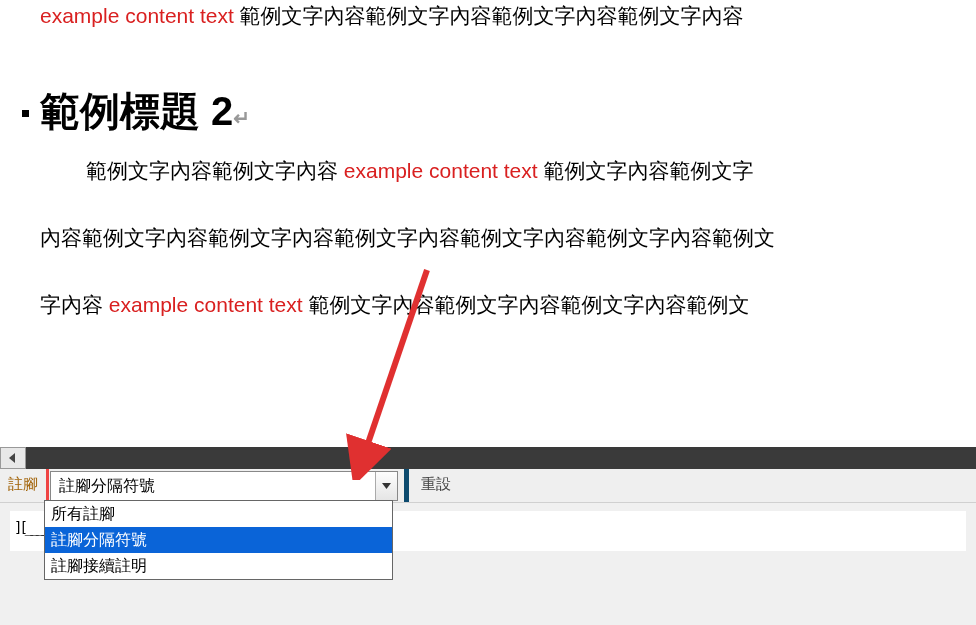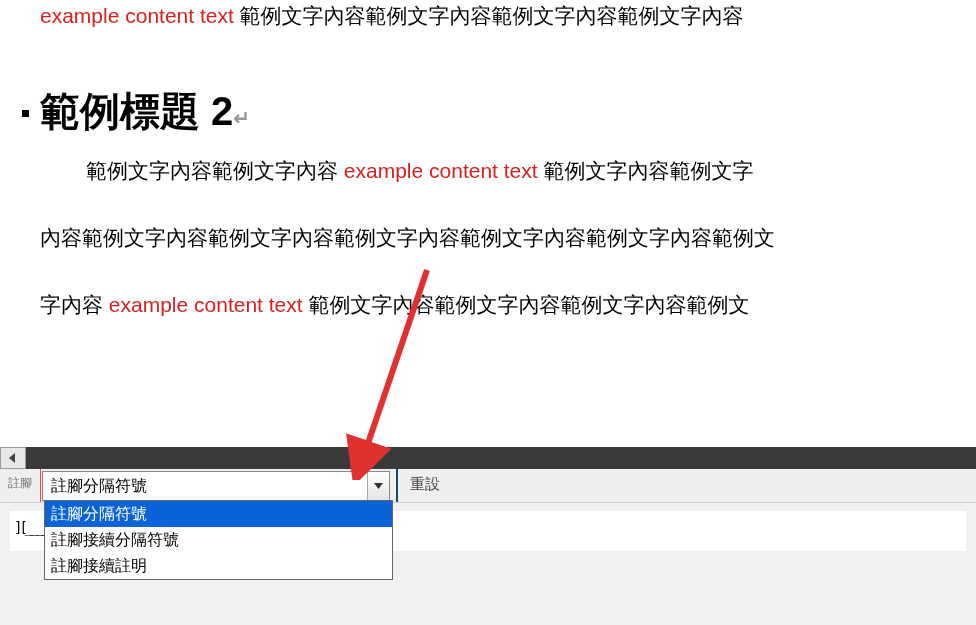--- a/index.html
+++ b/index.html
@@ -75,23 +75,23 @@
     }
     .footnote-toolbar {
       height: 34px;
       display: flex;
       align-items: stretch;
       border-bottom: 1px solid #d0d0d0;
       background: #efefef;
     }
     .fn-label {
       padding: 6px 8px 0 8px;
-      font-size: 12px;
-      color: #737373;
-      border-right: 1px solid #ef4444;
+      font-size: 15px;
+      color: #a16207;
+      border-right: 3px solid #ef4444;
     }
     .fn-select {
       position: relative;
       width: 348px;
       border: 1px solid #888;
       background: #fff;
       display: flex;
       align-items: center;
       height: 30px;
       margin-top: 2px;
@@ -108,21 +108,21 @@
       background: linear-gradient(#fdfdfd,#e5e5e5);
       border-left: 1px solid #aaa;
       display: flex;
       align-items: center;
       justify-content: center;
     }
     .fn-reset {
       padding: 6px 12px 0 12px;
       font-size: 15px;
       color: #444;
-      border-left: 2px solid #0c4a6e;
+      border-left: 5px solid #0c4a6e;
       margin-left: 6px;
     }
     .fn-dropdown {
       position: absolute;
       top: 31px;
       left: 44px;
       width: 349px;
       background: #fff;
       border: 1px solid #666;
       z-index: 10;
@@ -194,22 +194,22 @@
       <div class="fn-select-btn">
         <svg width="9" height="6" viewBox="0 0 9 6">
             <polygon points="0,0 9,0 4.5,6" fill="#333"></polygon>
           </svg>
       </div>
     </div>
     <div class="fn-reset">重設</div>
   </div>
 
   <div class="fn-dropdown" id="dropdown">
+      <div class="fn-dropdown-item">所有註腳</div>
       <div class="fn-dropdown-item selected">註腳分隔符號</div>
-      <div class="fn-dropdown-item">註腳接續分隔符號</div>
       <div class="fn-dropdown-item">註腳接續註明</div>
     </div>
 
   <div class="fn-canvas">
     <span class="sep-glyph">][________________</span>
   </div>
 </div>
 
 <svg class="arrow-overlay" style="left:345px; top:260px;" width="100" height="220">
   <defs>

